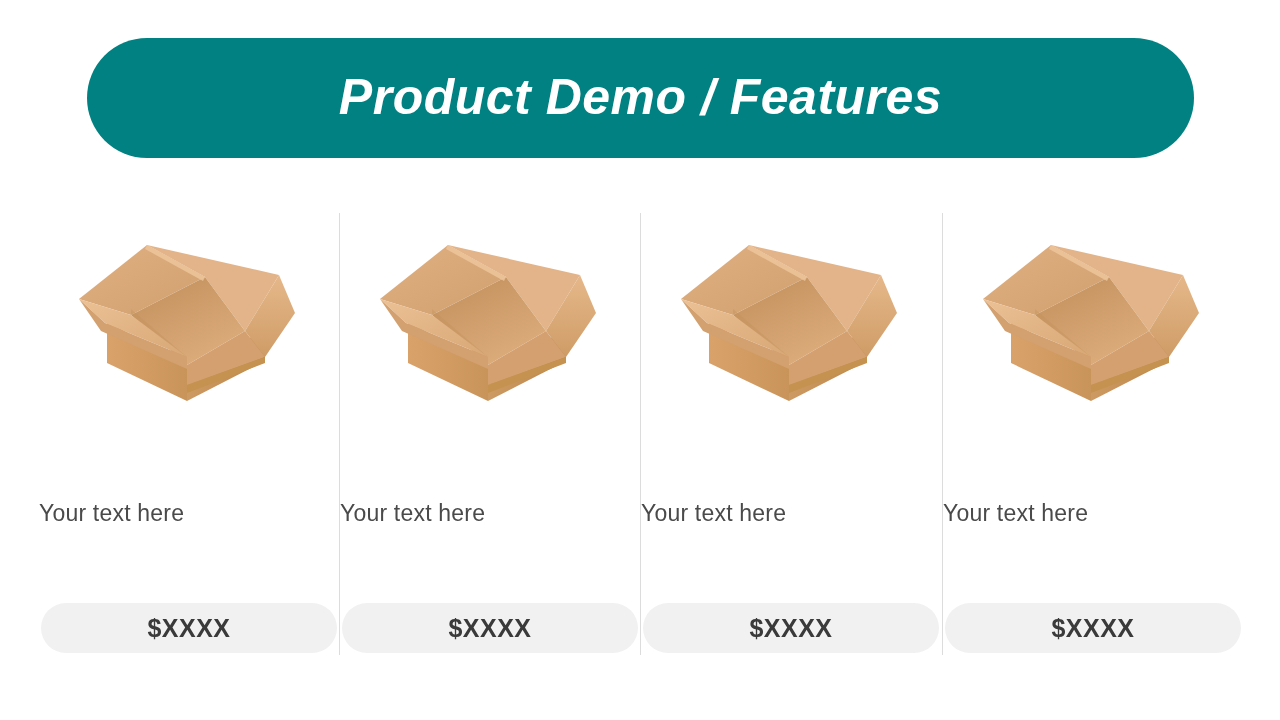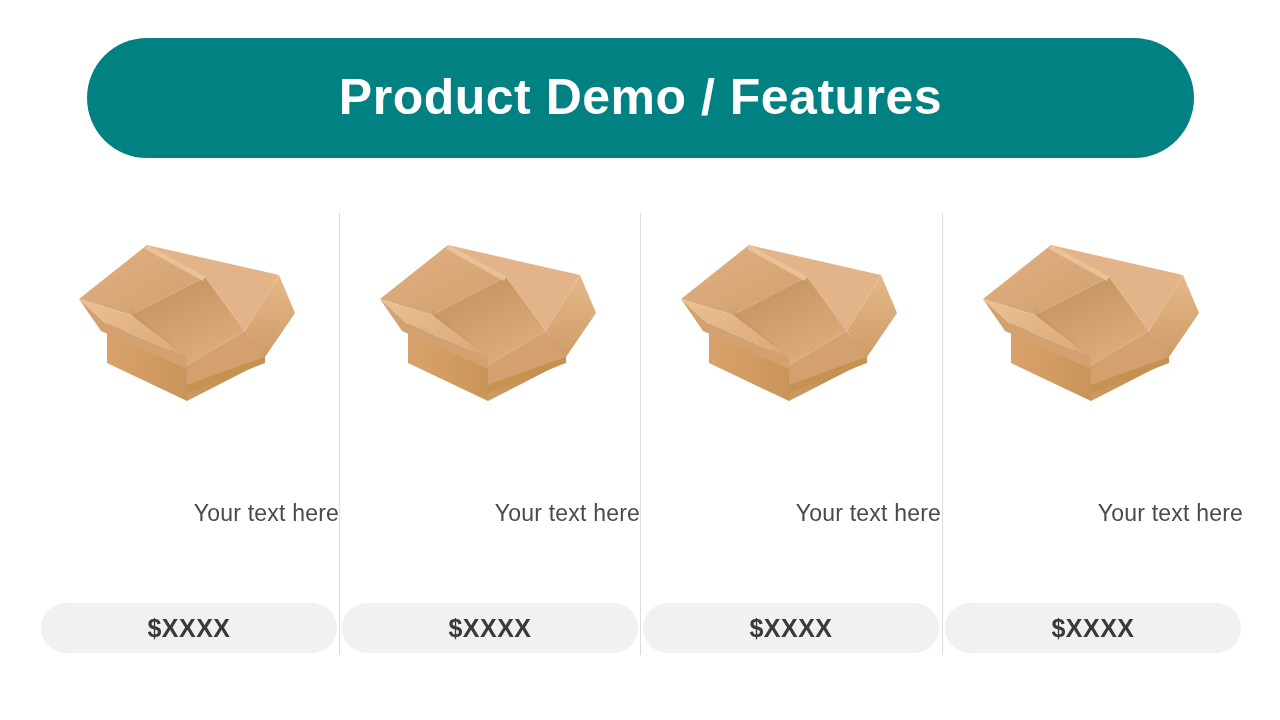--- a/index.html
+++ b/index.html
@@ -41,20 +41,21 @@
   .title-text {
     color: #ffffff;
     font-family: "Liberation Sans", sans-serif;
     font-size: 50px;
     font-weight: bold;
     letter-spacing: 0.5px;
     line-height: 1;
     white-space: nowrap;
     text-align: center;
     transform: translateY(-1px);
+    font-style: italic;
   }
 
   
   .columns {
     position: absolute;
     left: 0px;
     top: 200px;
     width: 1280px;
     height: 480px;
   }
@@ -95,21 +96,21 @@
     width: 240px;
     height: 170px;
   }
 
   
   .caption {
     position: absolute;
     top: 300px;
     left: 0;
     width: 300px;
-    text-align: right;
+    text-align: left;
     color: #4a4a4a;
     font-family: "Liberation Sans", sans-serif;
     font-size: 23px;
     font-weight: 400;
     letter-spacing: 0.2px;
     line-height: 1.2;
   }
 
   
   .price-pill {

